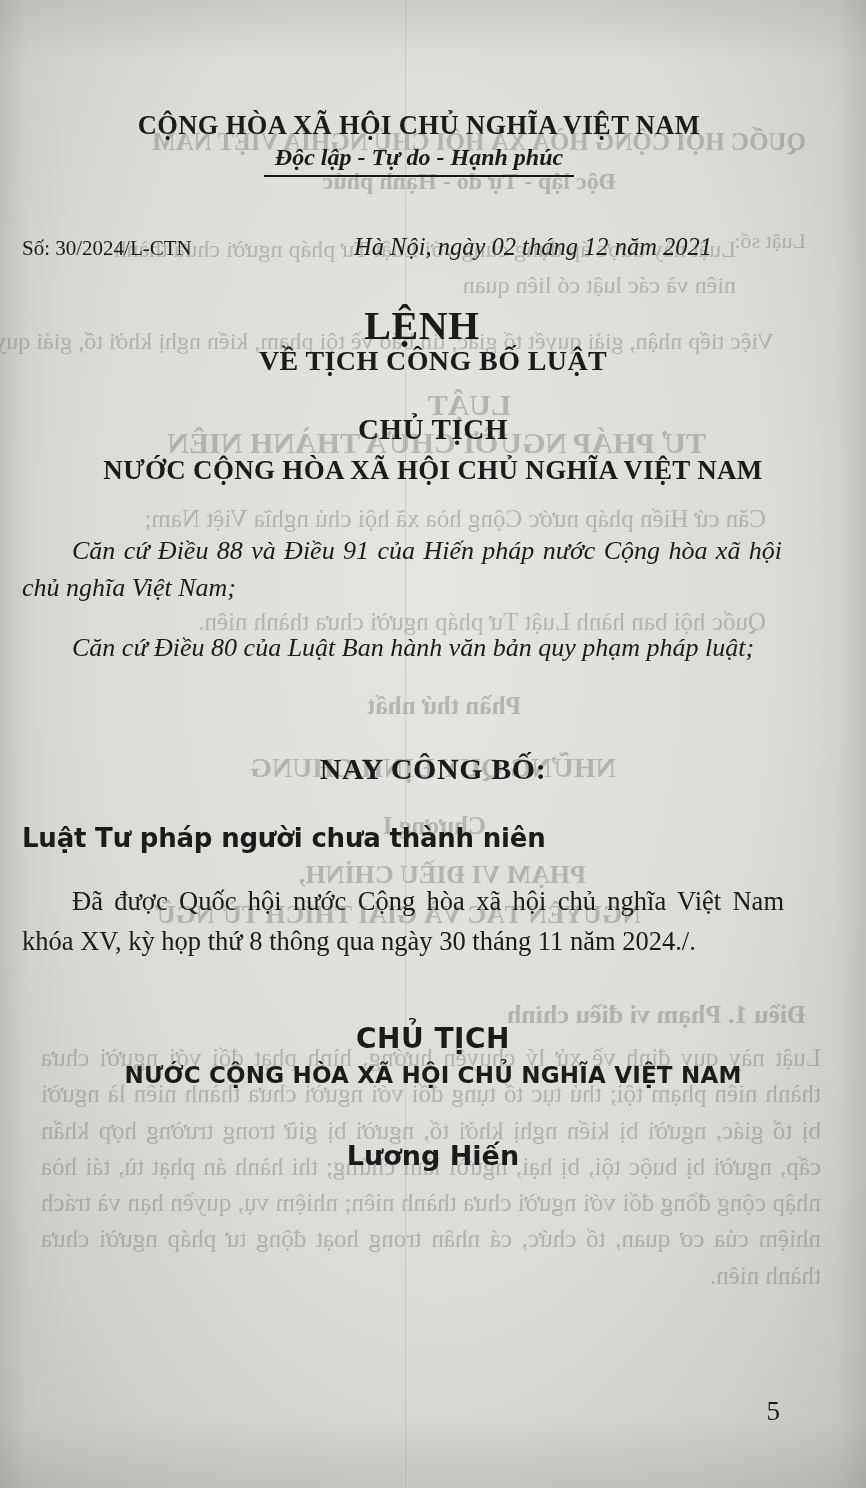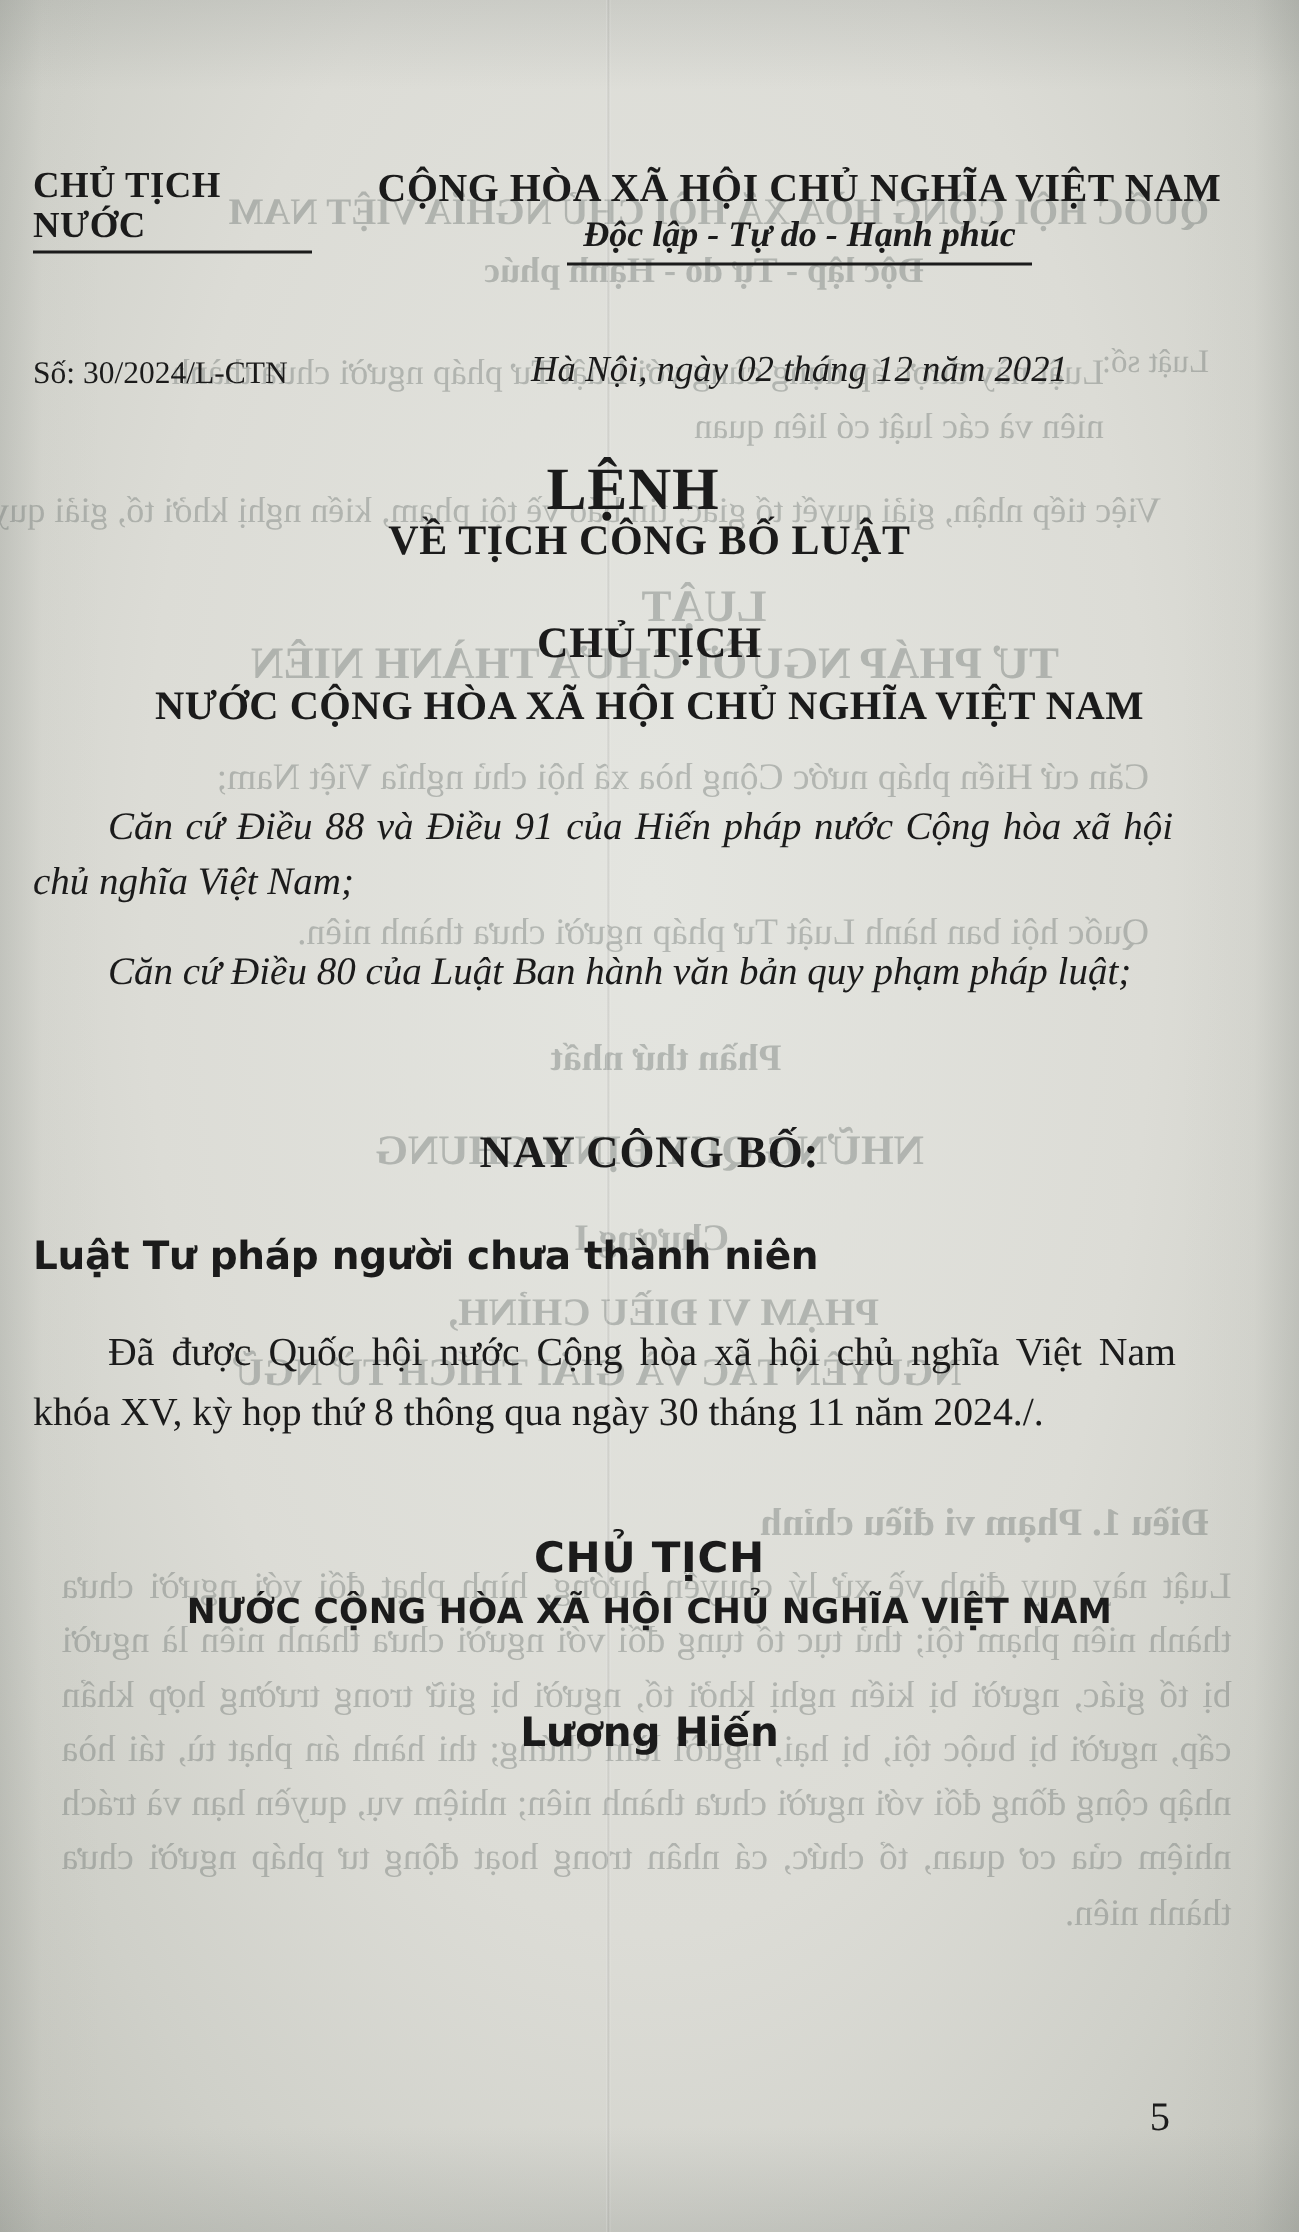--- a/index.html
+++ b/index.html
@@ -292,24 +292,20 @@
     <div class="bl b-bold" style="left:60px; top:1000px; font-size:26px;">Điều 1. Phạm vi điều chỉnh</div>
     <div class="bl" style="left:45px; top:1040px; width:780px; white-space:normal; font-size:25px; line-height:1.45; text-align:justify;">Luật này quy định về xử lý chuyển hướng, hình phạt đối với người chưa thành niên phạm tội; thủ tục tố tụng đối với người chưa thành niên là người bị tố giác, người bị kiến nghị khởi tố, người bị giữ trong trường hợp khẩn cấp, người bị buộc tội, bị hại, người làm chứng; thi hành án phạt tù, tái hòa nhập cộng đồng đối với người chưa thành niên; nhiệm vụ, quyền hạn và trách nhiệm của cơ quan, tổ chức, cá nhân trong hoạt động tư pháp người chưa thành niên.</div>
   </div>
 
   <div class="crease"></div>
 
   <div class="content">
 
     <div class="hdr">
       <div class="hdr-row">
-        <div class="hdr-left">
-          <div class="ctn-title">CHỦ TỊCH NƯỚC</div>
-          <div class="ctn-underline"></div>
-        </div>
         <div class="hdr-right">
           <div class="country">CỘNG HÒA XÃ HỘI CHỦ NGHĨA VIỆT NAM</div>
           <div class="motto">Độc lập - Tự do - Hạnh phúc</div>
           <div class="motto-underline"></div>
         </div>
       </div>
     </div>
 
     <div class="row2">
       <div class="so">Số: 30/2024/L-CTN</div>

